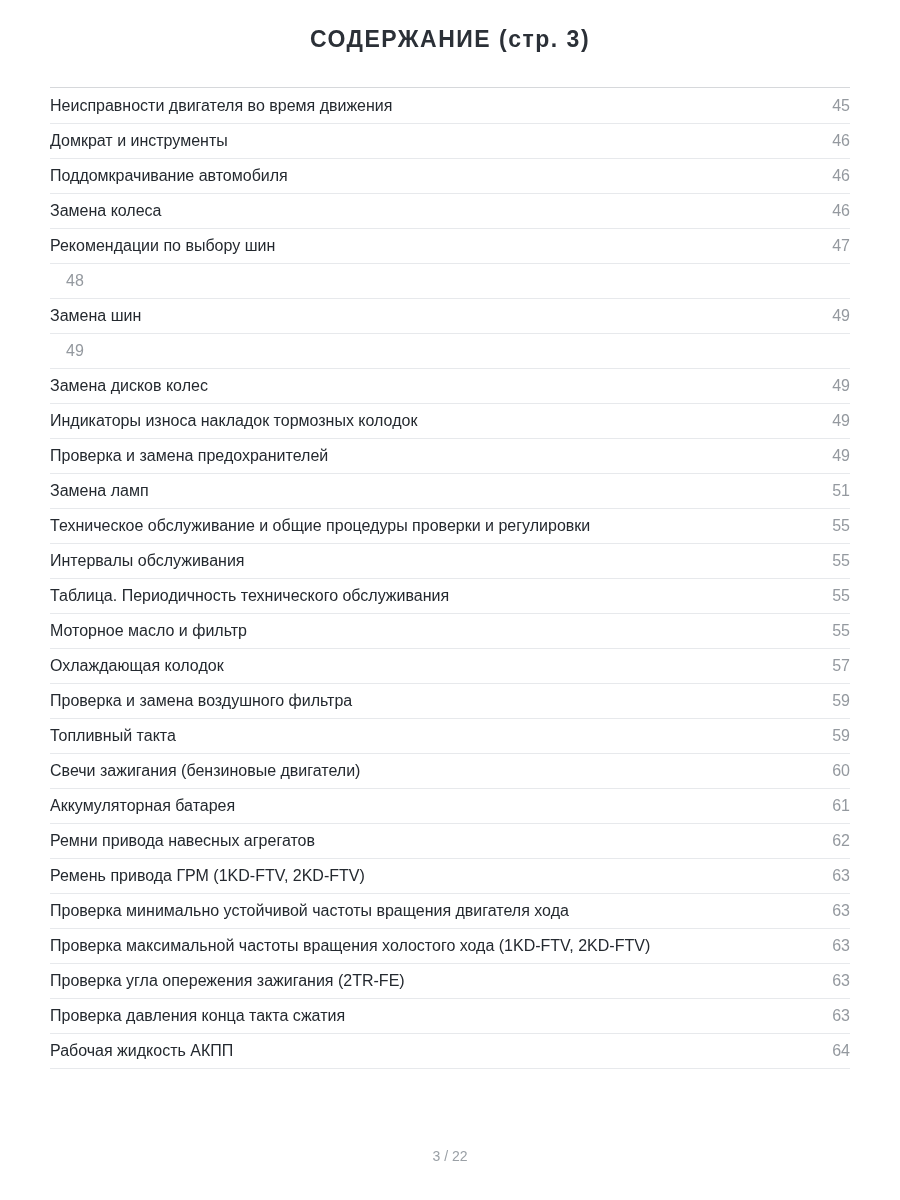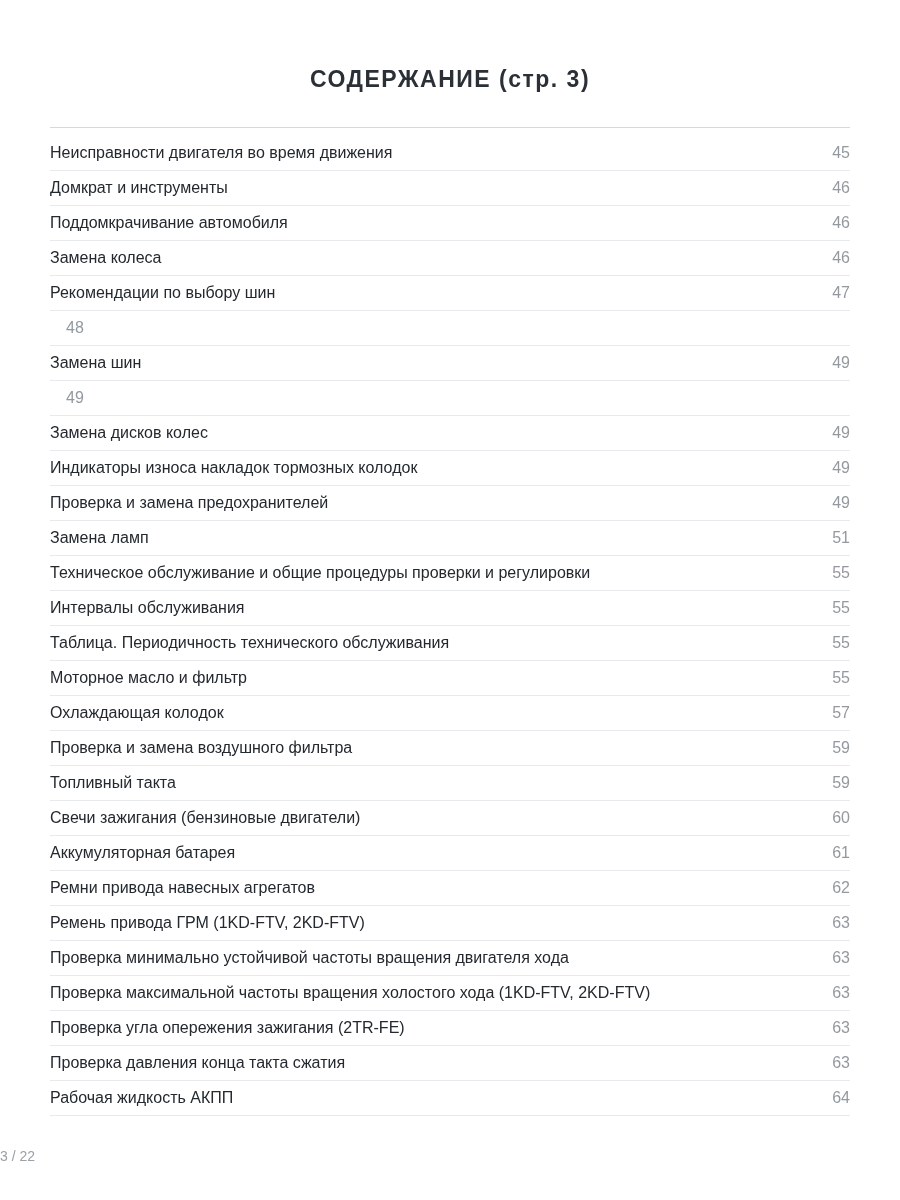--- a/index.html
+++ b/index.html
@@ -17,28 +17,28 @@
   }
   .page {
     padding: 0 50px;
   }
   .title {
     text-align: center;
     font-weight: 700;
     font-size: 23px;
     letter-spacing: 1.5px;
     color: #2b3037;
-    padding-top: 66px;
+    padding-top: 26px;
   }
   .rule {
     border-bottom: 1px solid #d6d8db;
     margin-top: 34px;
   }
   .toc {
-    margin-top: 8px;
+    margin-top: 1px;
   }
   .row {
     display: flex;
     justify-content: space-between;
     align-items: center;
     height: 34px;
     border-bottom: 1px solid #e7e9ec;
     font-size: 16px;
     cursor: pointer;
   }
@@ -49,20 +49,21 @@
   .row .page-num {
     color: #94999f;
     padding-left: 16px;
     white-space: nowrap;
   }
   .footer {
     position: absolute;
     left: 0;
     bottom: 36px;
     width: 100%;
+    text-align: center;
     color: #9aa0a6;
     font-size: 14px;
   }
 </style>
 </head>
 <body>
 
 <div class="page">
   <div class="title">СОДЕРЖАНИЕ (стр. 3)</div>
   <div class="rule"></div>

